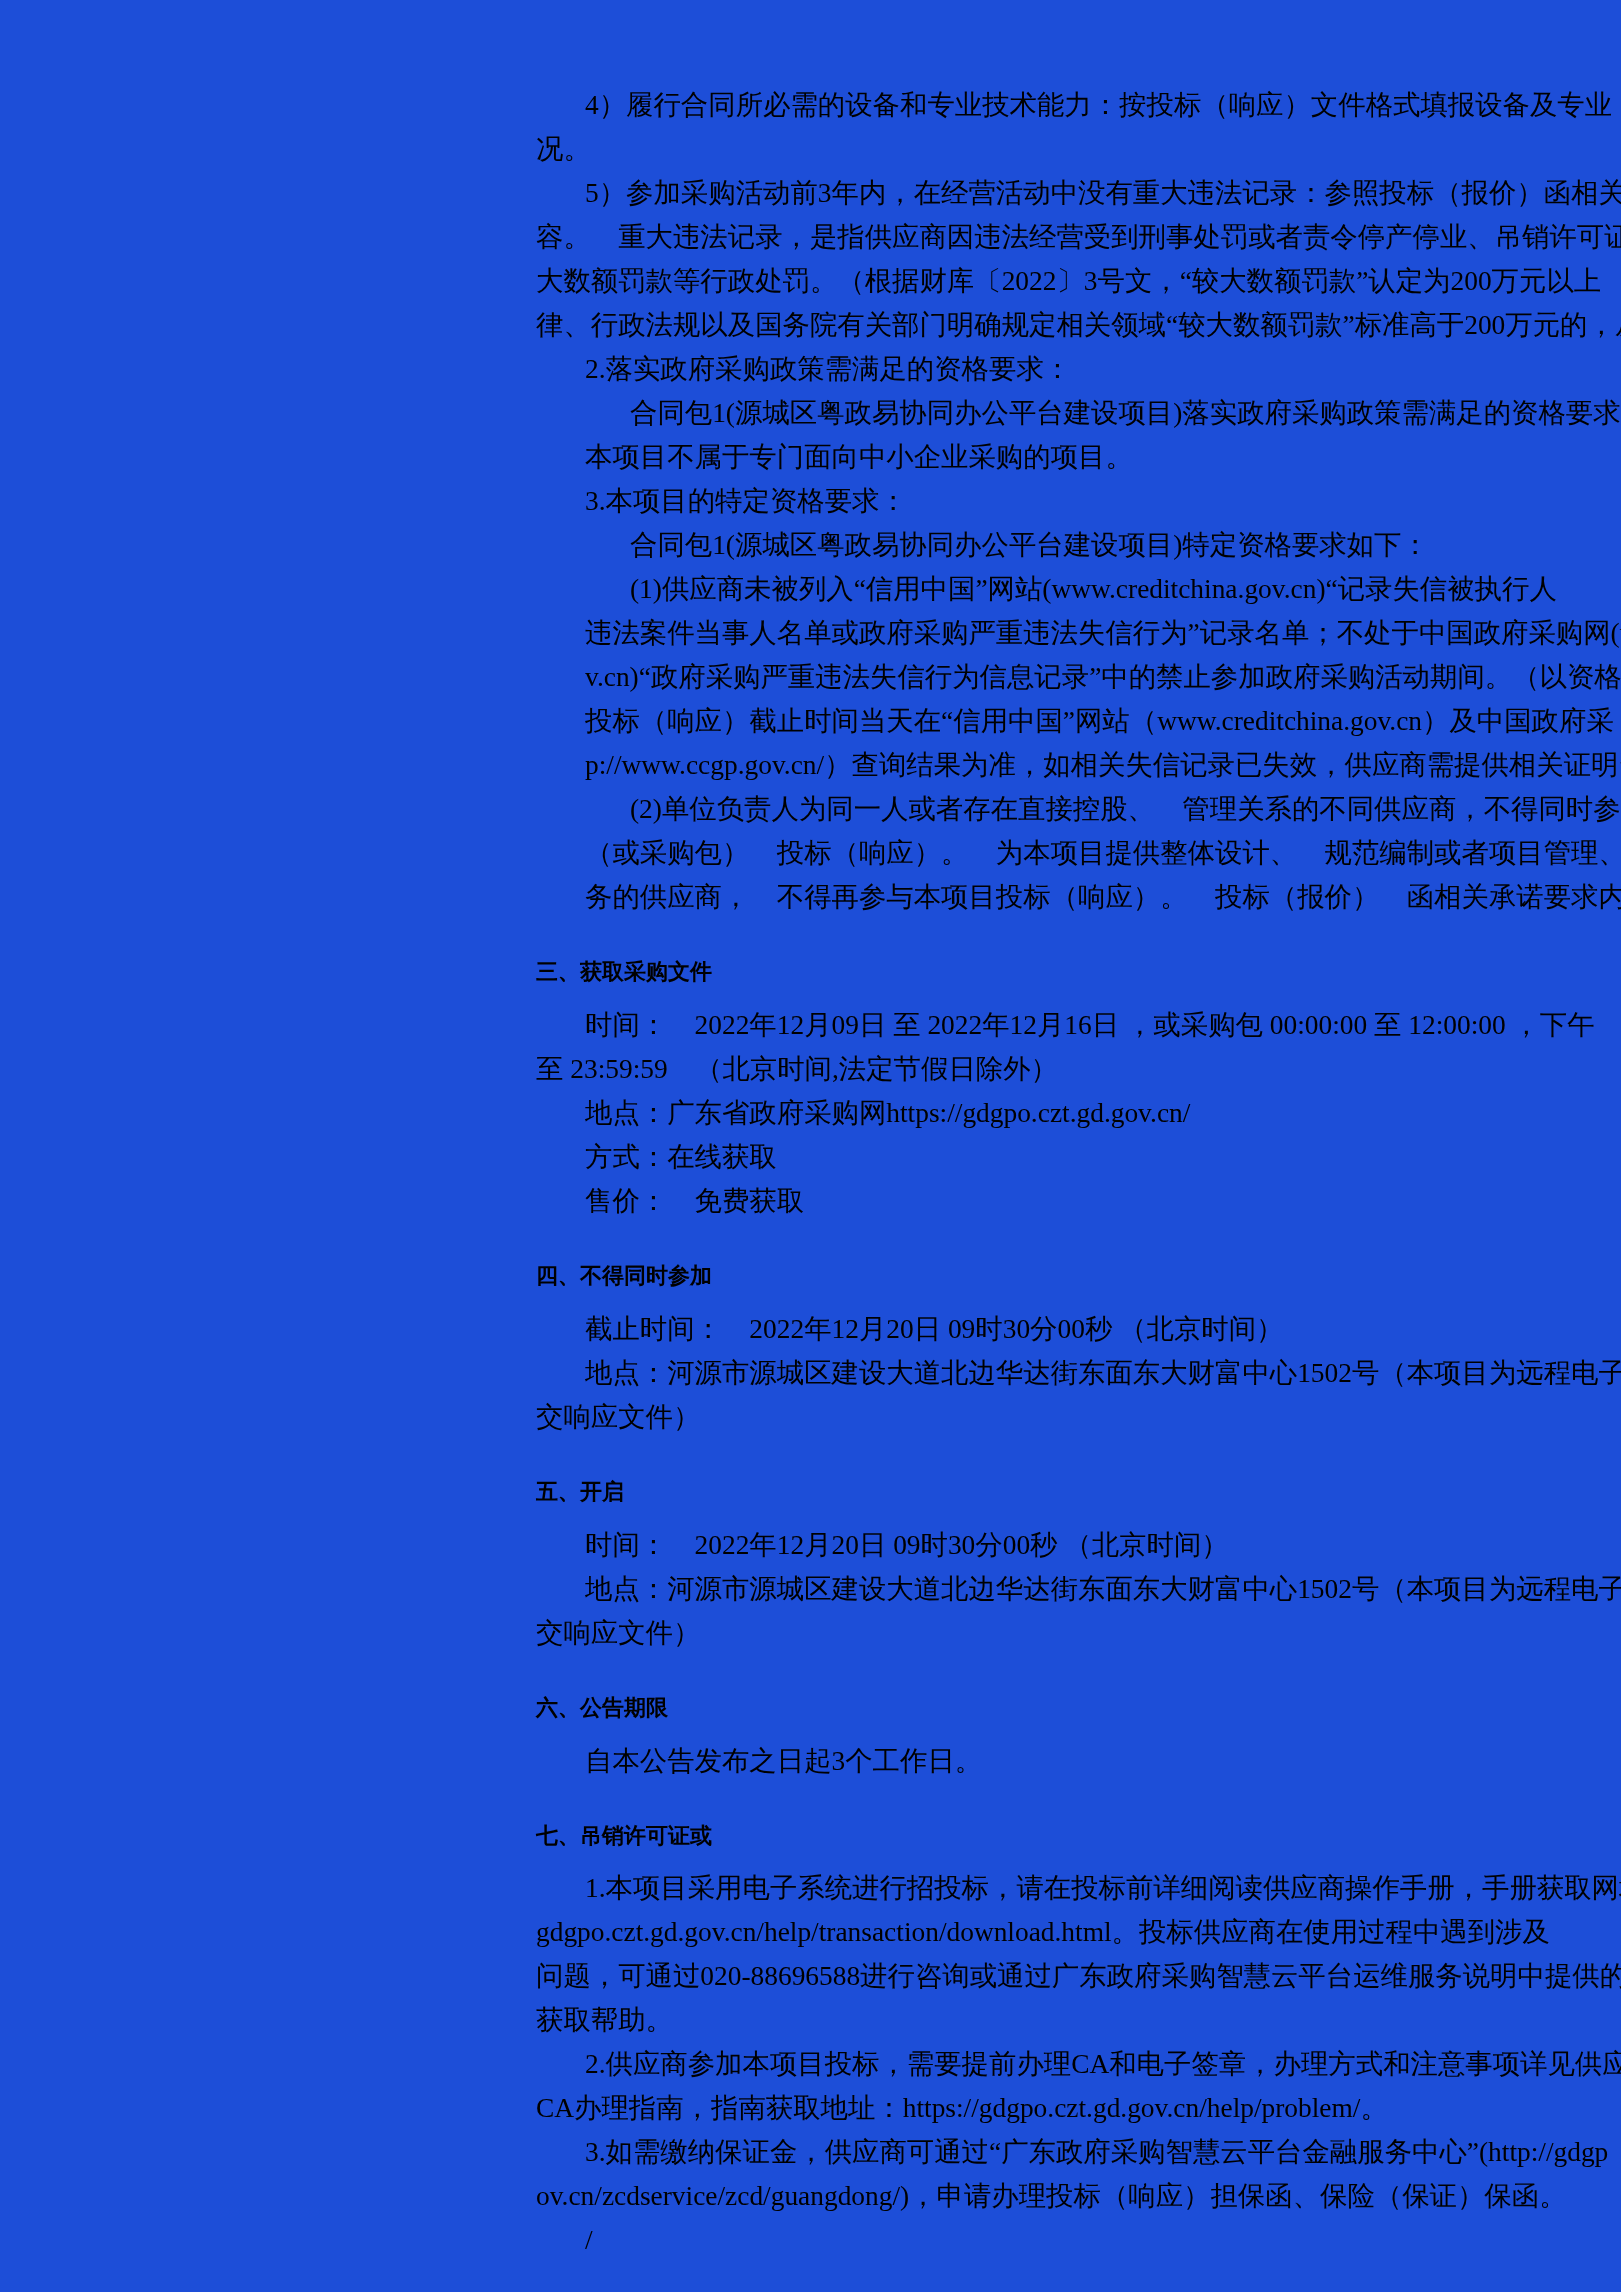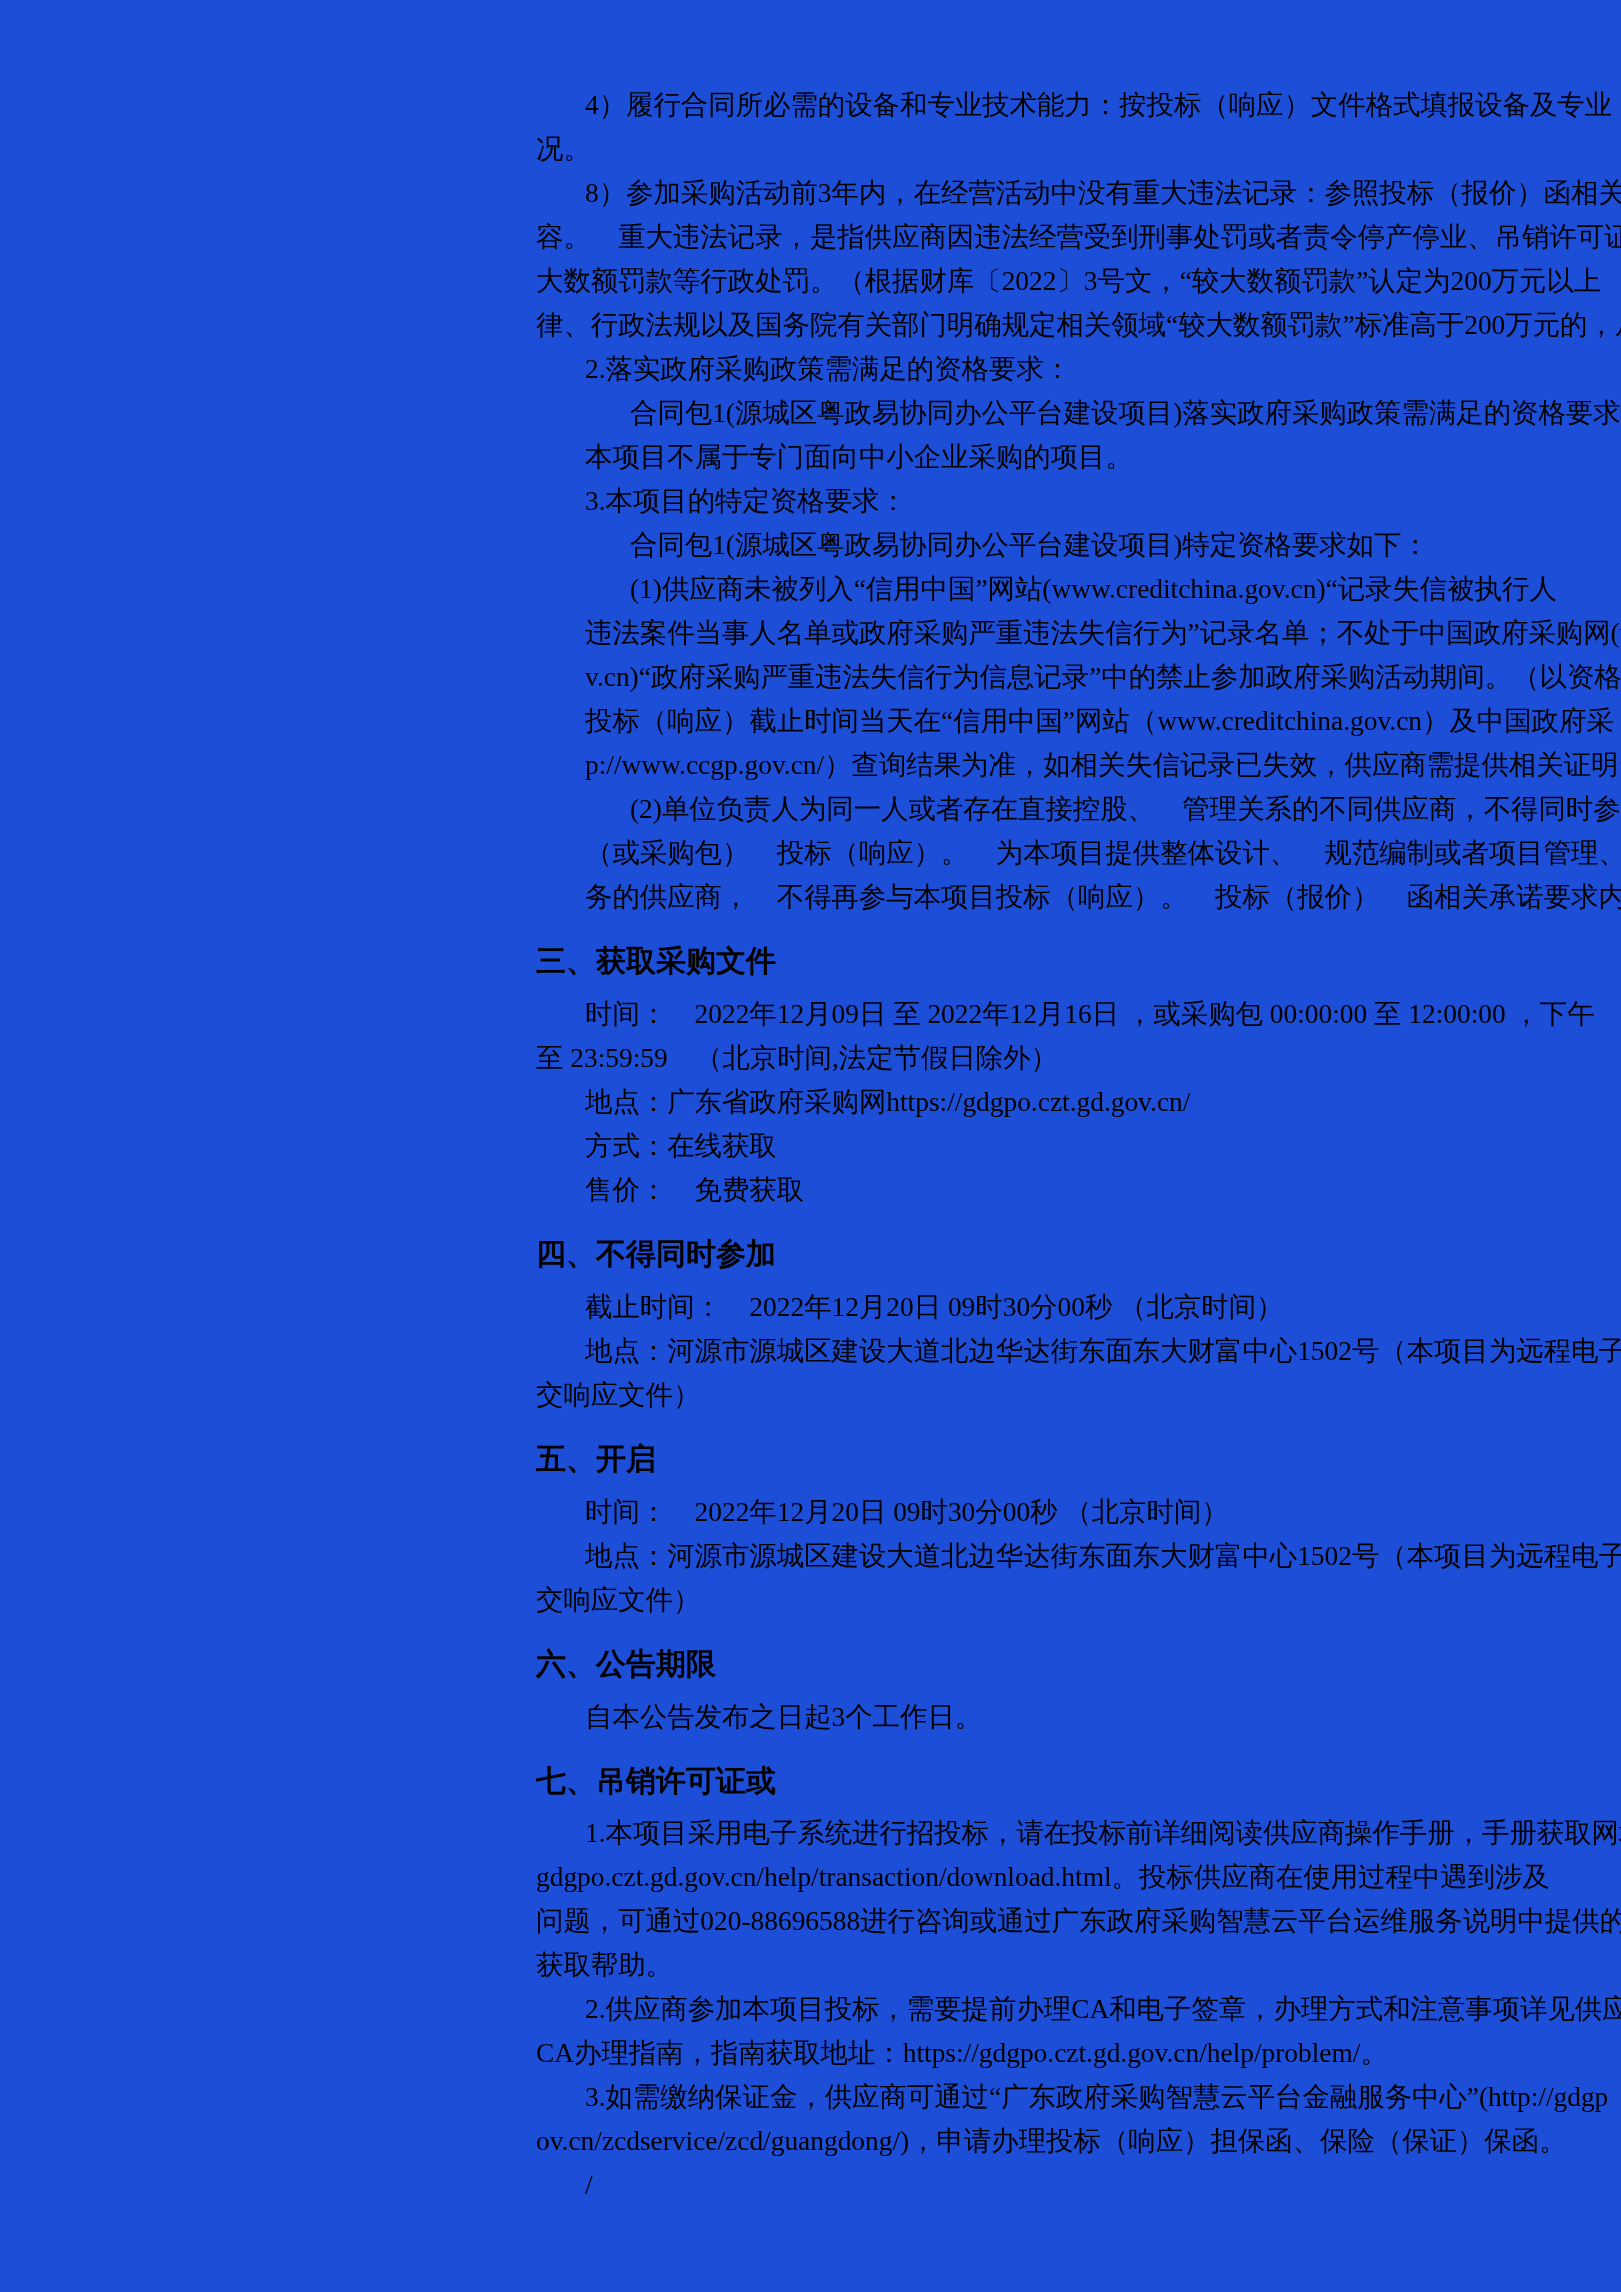--- a/index.html
+++ b/index.html
@@ -26,35 +26,35 @@
     line-height: 44px;
     font-size: 27.4px;
     letter-spacing: 0;
   }
   .i0 { margin-left: 536px; }
   .i1 { margin-left: 585px; }
   .i2 { margin-left: 630px; }
   .h {
     font-family: "Liberation Sans", "DejaVu Sans", sans-serif;
     font-weight: 700;
-    font-size: 30px;
+    font-size: 22px;
     height: 49px;
     line-height: 49px;
-    margin-top: 17px;
+    margin-top: 28px;
     margin-bottom: 6.9px;
   }
 </style>
 </head>
 <body>
 
 <div class="page">
   <div class="content">
     <div class="line i1">4）履行合同所必需的设备和专业技术能力：按投标（响应）文件格式填报设备及专业</div>
     <div class="line i0">况。</div>
-    <div class="line i1">8）参加采购活动前3年内，在经营活动中没有重大违法记录：参照投标（报价）函相关</div>
+    <div class="line i1">5）参加采购活动前3年内，在经营活动中没有重大违法记录：参照投标（报价）函相关</div>
     <div class="line i0">容。　重大违法记录，是指供应商因违法经营受到刑事处罚或者责令停产停业、吊销许可证或</div>
     <div class="line i0">大数额罚款等行政处罚。（根据财库〔2022〕3号文，“较大数额罚款”认定为200万元以上</div>
     <div class="line i0">律、行政法规以及国务院有关部门明确规定相关领域“较大数额罚款”标准高于200万元的，从</div>
     <div class="line i1">2.落实政府采购政策需满足的资格要求：</div>
     <div class="line i2">合同包1(源城区粤政易协同办公平台建设项目)落实政府采购政策需满足的资格要求如</div>
     <div class="line i1">本项目不属于专门面向中小企业采购的项目。</div>
     <div class="line i1">3.本项目的特定资格要求：</div>
     <div class="line i2">合同包1(源城区粤政易协同办公平台建设项目)特定资格要求如下：</div>
     <div class="line i2">(1)供应商未被列入“信用中国”网站(www.creditchina.gov.cn)“记录失信被执行人</div>
     <div class="line i1">违法案件当事人名单或政府采购严重违法失信行为”记录名单；不处于中国政府采购网(w</div>

